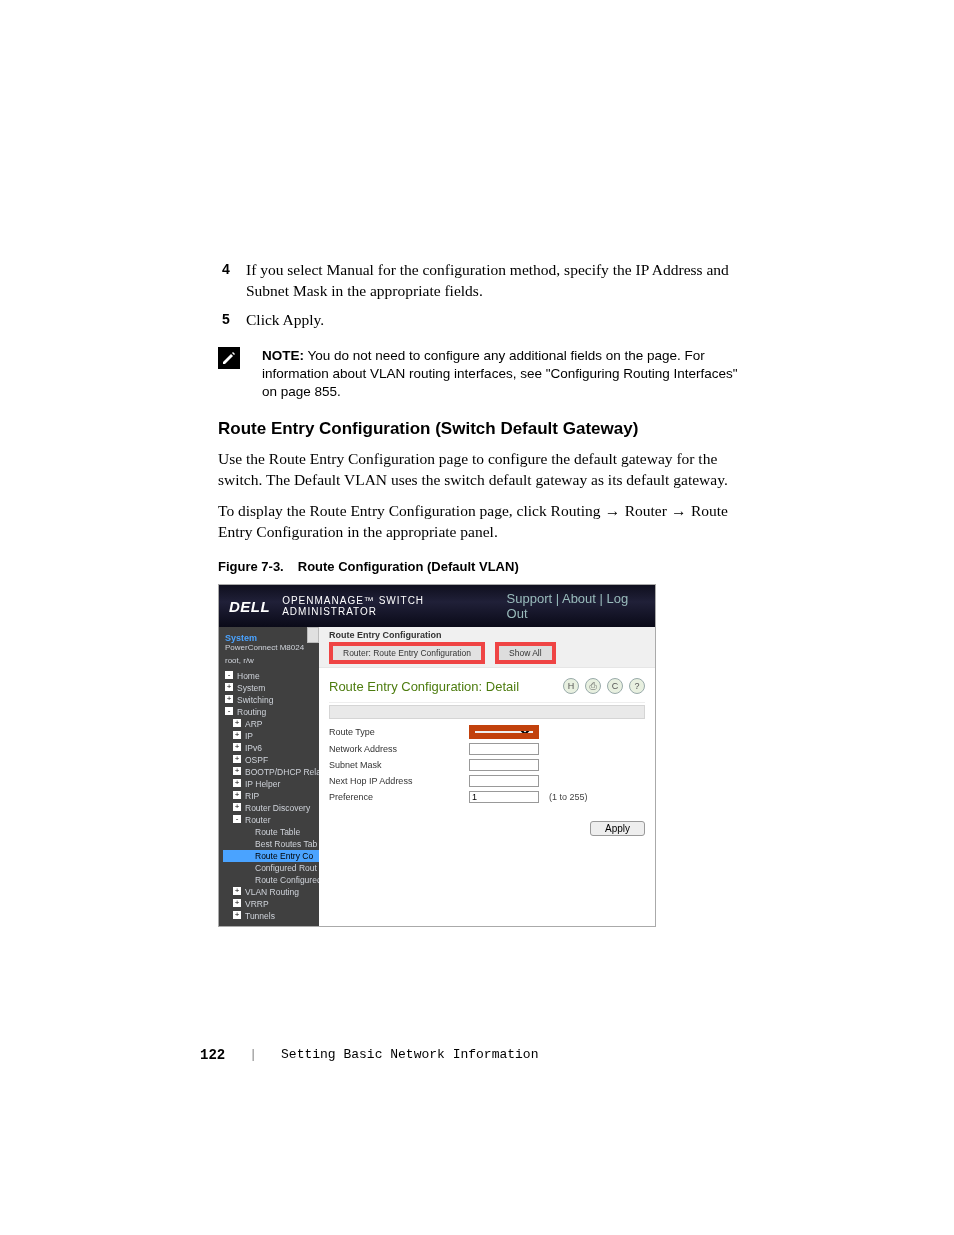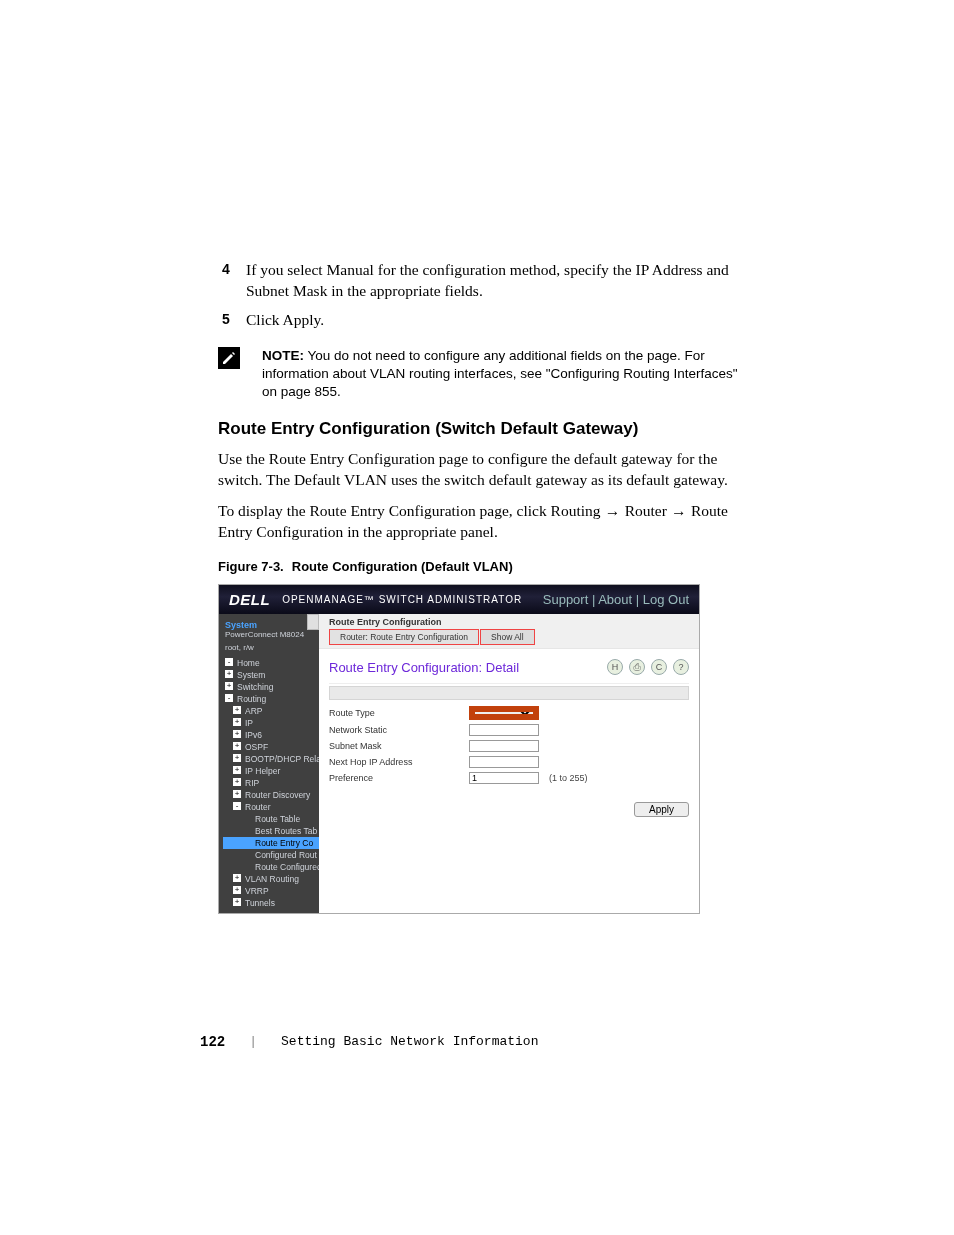--- a/index.html
+++ b/index.html
@@ -63,26 +63,26 @@
     font-size: 15.5px;
     line-height: 1.35;
     margin: 0 0 10px 0;
   }
   .figure-caption {
     font-family: Arial, Helvetica, sans-serif;
     font-weight: bold;
     font-size: 13px;
     margin: 16px 0 10px 0;
   }
-  .figure-caption .capnum { margin-right: 8px; }
+  .figure-caption .capnum { margin-right: 14px; }
   .arrow { font-family: Arial, sans-serif; }
 
   
   .screenshot {
-    width: 482px;
+    width: 438px;
     border: 1px solid #aaa;
     box-sizing: border-box;
     font-family: Arial, Helvetica, sans-serif;
     font-size: 9px;
     color: #333;
     margin-bottom: 120px;
   }
   .banner {
     background: linear-gradient(#0f0f1e, #202038 40%, #0a0a18);
     color: #fff;
@@ -156,27 +156,27 @@
     position: relative;
   }
   .ss-crumb {
     background: #f0f0f0;
     margin: 0 -10px;
     padding: 3px 10px;
     border-bottom: 1px solid #e6e6e6;
   }
   .ss-crumb .title { font-size:9px; font-weight:bold; color:#333; }
   .ss-crumb .tabs { margin-top:2px; font-size:8.5px; color:#333; }
-  .ss-crumb .tabs .tab { display:inline-block; padding:2px 10px; border:1px solid #ef4444; background:#ddd; margin-right:1px; }
+  .ss-crumb .tabs .tab { display:inline-block; padding:2px 10px; border:4px solid #ef4444; background:#ddd; margin-right:10px; }
   .ss-crumb .tabs .tab.active { background:#e2e2e2; }
   .ss-detail-head {
     display:flex; justify-content:space-between; align-items:center;
     padding: 10px 0 8px 0;
   }
-  .ss-detail-head .d-title { font-size:13px; color:#6d28d9; }
+  .ss-detail-head .d-title { font-size:13px; color:#4d7c0f; }
   .icon-row { display:flex; gap:6px; }
   .circ-icon { width:14px;height:14px;border-radius:50%; background:#e8f0e0;border:1px solid #9aa; display:flex;align-items:center;justify-content:center;font-size:9px;color:#555; }
   .ss-sep { height:1px; background:#ccc; margin:0 0 2px 0; box-shadow: 0 6px 0 #eee inset; }
   .ss-bar { height:12px; background:#e9e9e9; border:1px solid #d5d5d5; margin-bottom:4px; }
   .form-row { display:flex; align-items:center; padding:2px 0; font-size:9px; }
   .form-row .flabel { width:140px; }
   .form-row input[type=text]{ width:70px; height:12px; font-size:9px; border:1px solid #999; padding:0 2px; box-sizing:border-box; }
   .form-row select { width:70px; height:14px; font-size:9px; border:6px solid #c2410c; }
   .form-row .range { margin-left:10px; font-size:9px; color:#444; }
   .apply-row { text-align:right; padding-top:16px; }
@@ -302,21 +302,21 @@
         <div class="ss-sep"></div>
         <div class="ss-bar"></div>
 
         <div class="form-row">
           <span class="flabel">Route Type</span>
           <select>
             <option>Static</option>
           </select>
         </div>
         <div class="form-row">
-          <span class="flabel">Network Static</span>
+          <span class="flabel">Network Address</span>
           <input type="text" value="" style="">
         </div>
         <div class="form-row">
           <span class="flabel">Subnet Mask</span>
           <input type="text" value="" style="">
         </div>
         <div class="form-row">
           <span class="flabel">Next Hop IP Address</span>
           <input type="text" value="" style="">
         </div>

